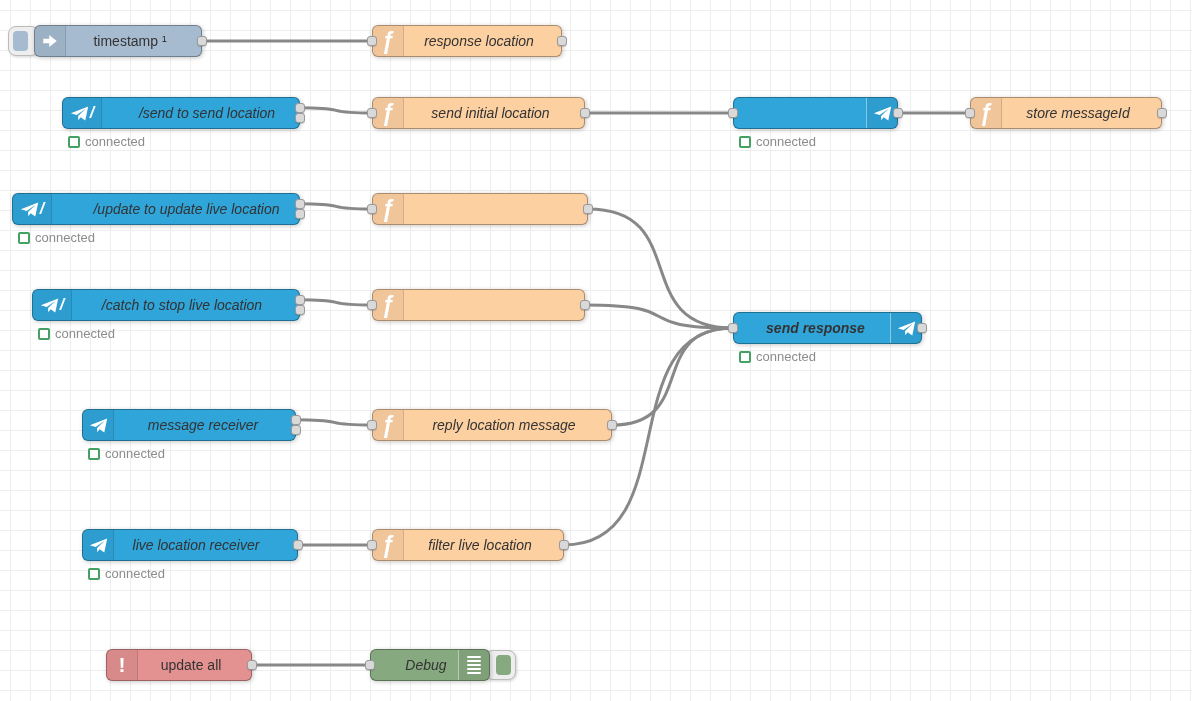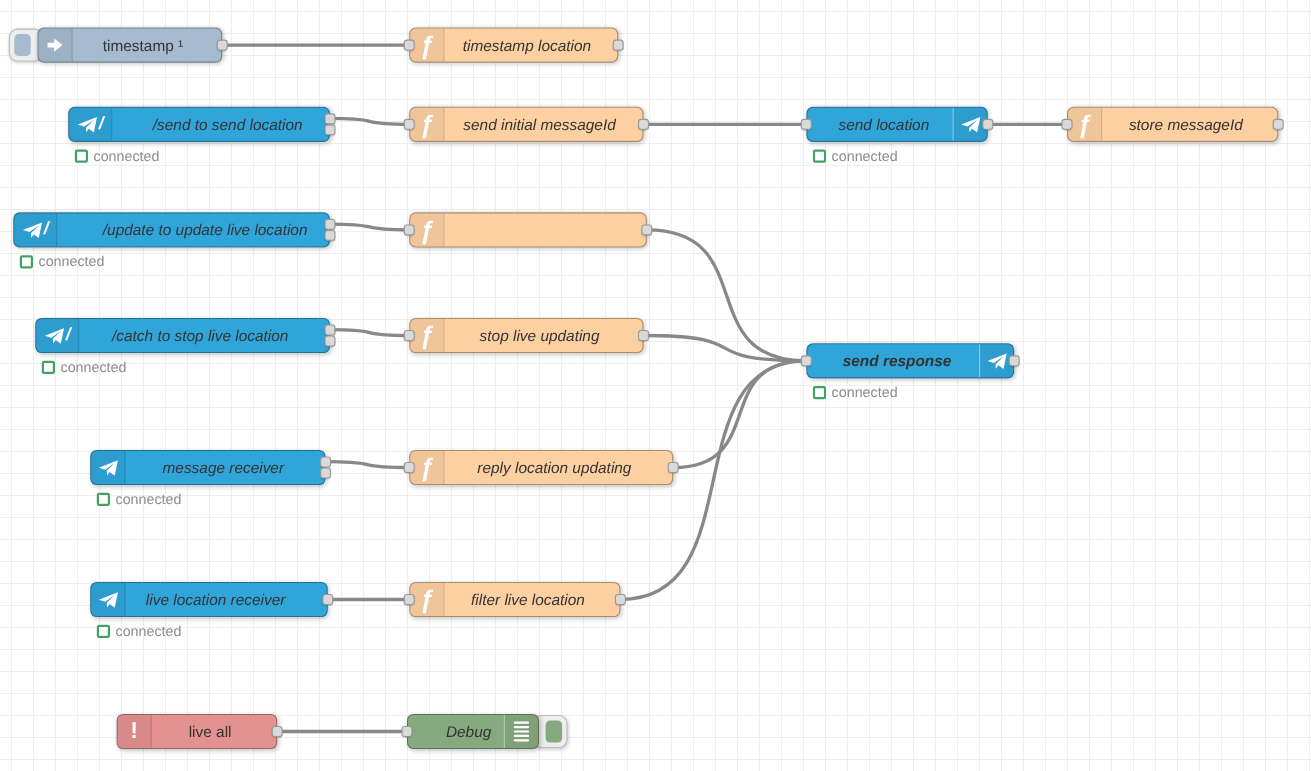--- a/index.html
+++ b/index.html
@@ -84,21 +84,21 @@
         </span>
         <div class="node-label" style="left: 32px; right: 8px;">timestamp ¹</div>
       </div>
       <div class="port" style="right: -5px; top: 11px;"></div>
     </div>
     <div class="node-wrap" style="left: 372px; top: 25px; width: 190px;">
       <div class="node-body" style="background: rgb(253, 208, 162);">
         <span class="icon-box left" style="width: 30px;">
           <span class="fn-glyph">ƒ</span>
         </span>
-        <div class="node-label italic" style="left: 32px; right: 8px;">timestamp location</div>
+        <div class="node-label italic" style="left: 32px; right: 8px;">response location</div>
       </div>
       <div class="port" style="left: -5px; top: 11px;"></div>
       <div class="port" style="right: -5px; top: 11px;"></div>
     </div>
     <div class="node-wrap" style="left: 62px; top: 97px; width: 238px;">
       <div class="node-body" style="background: rgb(48, 165, 218);">
         <span class="icon-box left" style="width: 38px;">
           <svg viewBox="0 0 24 24" width="19" height="19">
             <path d="M23 3 L1 11.6 l7.4 2.3 L19.8 6 l-9.6 9.2 0.2 5.3 3.1-3.9 5.8 4.1 Z" fill="#fff"></path>
           </svg>
@@ -111,33 +111,32 @@
       <div class="status" style="left: 6px;">
         <span class="status-ring" style="border: 2px solid rgb(68, 161, 99);"></span>
         <span>connected</span>
       </div>
     </div>
     <div class="node-wrap" style="left: 372px; top: 97px; width: 213px;">
       <div class="node-body" style="background: rgb(253, 208, 162);">
         <span class="icon-box left" style="width: 30px;">
           <span class="fn-glyph">ƒ</span>
         </span>
-        <div class="node-label italic" style="left: 32px; right: 8px;">send initial messageId</div>
+        <div class="node-label italic" style="left: 32px; right: 8px;">send initial location</div>
       </div>
       <div class="port" style="left: -5px; top: 11px;"></div>
       <div class="port" style="right: -5px; top: 11px;"></div>
     </div>
     <div class="node-wrap" style="left: 733px; top: 97px; width: 165px;">
       <div class="node-body" style="background: rgb(48, 165, 218);">
         <span class="icon-box right" style="width: 30px;">
           <svg viewBox="0 0 24 24" width="19" height="19">
             <path d="M23 3 L1 11.6 l7.4 2.3 L19.8 6 l-9.6 9.2 0.2 5.3 3.1-3.9 5.8 4.1 Z" fill="#fff"></path>
           </svg>
         </span>
-        <div class="node-label italic" style="left: 8px; right: 32px;">send location</div>
       </div>
       <div class="port" style="left: -5px; top: 11px;"></div>
       <div class="port" style="right: -5px; top: 11px;"></div>
       <div class="status" style="left: 6px;">
         <span class="status-ring" style="border: 2px solid rgb(68, 161, 99);"></span>
         <span>connected</span>
       </div>
     </div>
     <div class="node-wrap" style="left: 970px; top: 97px; width: 192px;">
       <div class="node-body" style="background: rgb(253, 208, 162);">
@@ -190,21 +189,20 @@
       <div class="status" style="left: 6px;">
         <span class="status-ring" style="border: 2px solid rgb(68, 161, 99);"></span>
         <span>connected</span>
       </div>
     </div>
     <div class="node-wrap" style="left: 372px; top: 289px; width: 213px;">
       <div class="node-body" style="background: rgb(253, 208, 162);">
         <span class="icon-box left" style="width: 30px;">
           <span class="fn-glyph">ƒ</span>
         </span>
-        <div class="node-label italic" style="left: 32px; right: 8px;">stop live updating</div>
       </div>
       <div class="port" style="left: -5px; top: 11px;"></div>
       <div class="port" style="right: -5px; top: 11px;"></div>
     </div>
     <div class="node-wrap" style="left: 733px; top: 312px; width: 189px;">
       <div class="node-body" style="background: rgb(48, 165, 218); font-weight: bold;">
         <span class="icon-box right" style="width: 30px;">
           <svg viewBox="0 0 24 24" width="19" height="19">
             <path d="M23 3 L1 11.6 l7.4 2.3 L19.8 6 l-9.6 9.2 0.2 5.3 3.1-3.9 5.8 4.1 Z" fill="#fff"></path>
           </svg>
@@ -232,21 +230,21 @@
       <div class="status" style="left: 6px;">
         <span class="status-ring" style="border: 2px solid rgb(68, 161, 99);"></span>
         <span>connected</span>
       </div>
     </div>
     <div class="node-wrap" style="left: 372px; top: 409px; width: 240px;">
       <div class="node-body" style="background: rgb(253, 208, 162);">
         <span class="icon-box left" style="width: 30px;">
           <span class="fn-glyph">ƒ</span>
         </span>
-        <div class="node-label italic" style="left: 32px; right: 8px;">reply location updating</div>
+        <div class="node-label italic" style="left: 32px; right: 8px;">reply location message</div>
       </div>
       <div class="port" style="left: -5px; top: 11px;"></div>
       <div class="port" style="right: -5px; top: 11px;"></div>
     </div>
     <div class="node-wrap" style="left: 82px; top: 529px; width: 216px;">
       <div class="node-body" style="background: rgb(48, 165, 218);">
         <span class="icon-box left" style="width: 30px;">
           <svg viewBox="0 0 24 24" width="19" height="19">
             <path d="M23 3 L1 11.6 l7.4 2.3 L19.8 6 l-9.6 9.2 0.2 5.3 3.1-3.9 5.8 4.1 Z" fill="#fff"></path>
           </svg>
@@ -267,21 +265,21 @@
         <div class="node-label italic" style="left: 32px; right: 8px;">filter live location</div>
       </div>
       <div class="port" style="left: -5px; top: 11px;"></div>
       <div class="port" style="right: -5px; top: 11px;"></div>
     </div>
     <div class="node-wrap" style="left: 106px; top: 649px; width: 146px;">
       <div class="node-body" style="background: rgb(228, 145, 145);">
         <span class="icon-box left" style="width: 30px;">
           <span class="excl-glyph">!</span>
         </span>
-        <div class="node-label" style="left: 32px; right: 8px;">live all</div>
+        <div class="node-label" style="left: 32px; right: 8px;">update all</div>
       </div>
       <div class="port" style="right: -5px; top: 11px;"></div>
     </div>
     <div class="node-wrap" style="left: 370px; top: 649px; width: 120px;">
       <div class="ext-button" style="right: -26px;">
         <div class="inner" style="background: rgb(135, 169, 128); right: 4px;"></div>
       </div>
       <div class="node-body" style="background: rgb(135, 169, 128);">
         <span class="icon-box right" style="width: 30px;">
           <span class="debug-lines">

